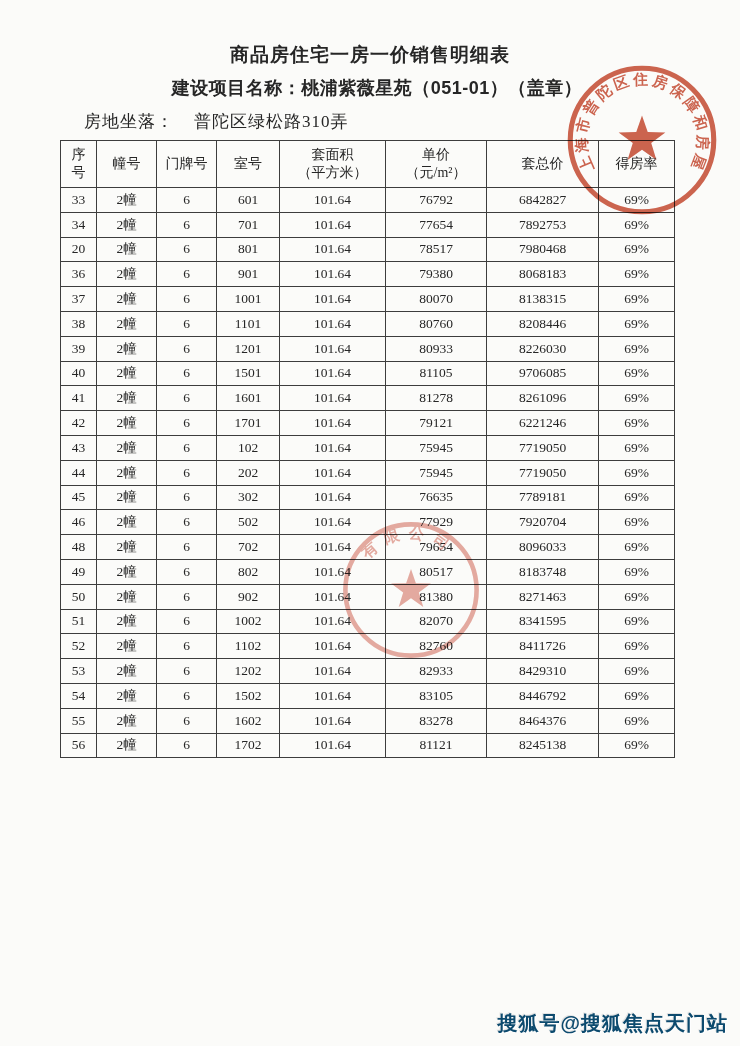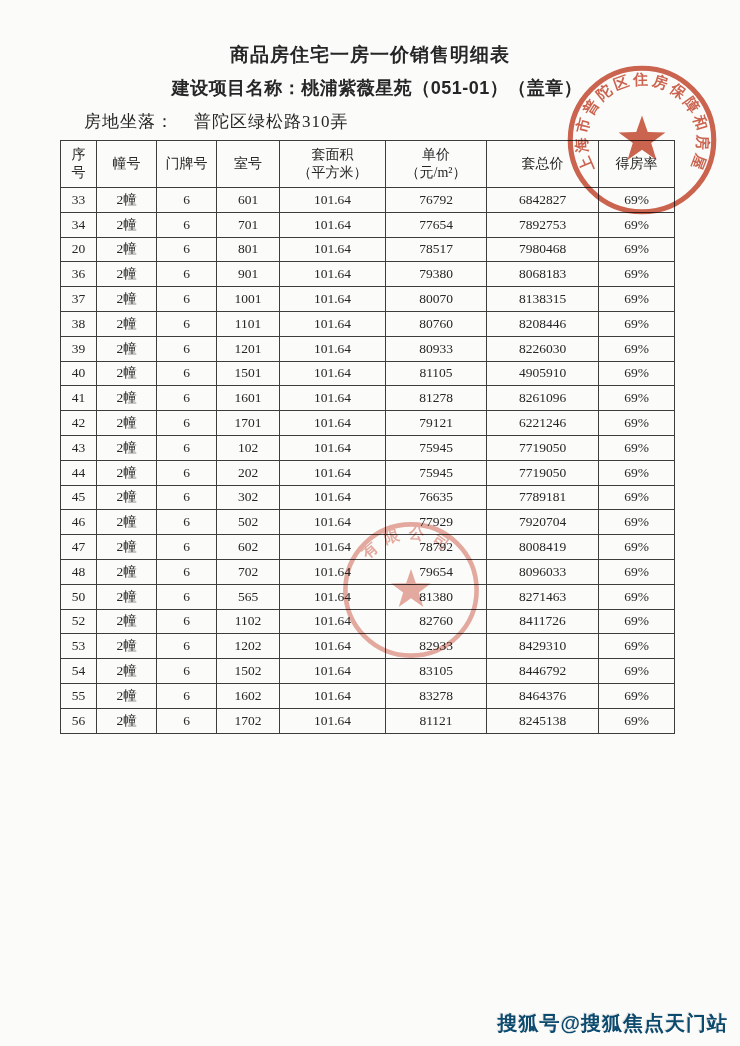--- a/index.html
+++ b/index.html
@@ -158,21 +158,21 @@
         <td>8226030</td>
         <td>69%</td>
       </tr>
       <tr>
         <td>40</td>
         <td>2幢</td>
         <td>6</td>
         <td>1501</td>
         <td>101.64</td>
         <td>81105</td>
-        <td>4905910</td>
+        <td>9706085</td>
         <td>69%</td>
       </tr>
       <tr>
         <td>41</td>
         <td>2幢</td>
         <td>6</td>
         <td>1601</td>
         <td>101.64</td>
         <td>81278</td>
         <td>8261096</td>
@@ -222,47 +222,57 @@
         <td>46</td>
         <td>2幢</td>
         <td>6</td>
         <td>502</td>
         <td>101.64</td>
         <td>77929</td>
         <td>7920704</td>
         <td>69%</td>
       </tr>
       <tr>
-        <td>47</td>
-        <td>2幢</td>
-        <td>6</td>
-        <td>602</td>
-        <td>101.64</td>
-        <td>78792</td>
-        <td>8008419</td>
-        <td>69%</td>
-      </tr>
-      <tr>
         <td>48</td>
         <td>2幢</td>
         <td>6</td>
         <td>702</td>
         <td>101.64</td>
         <td>79654</td>
         <td>8096033</td>
         <td>69%</td>
       </tr>
       <tr>
+        <td>49</td>
+        <td>2幢</td>
+        <td>6</td>
+        <td>802</td>
+        <td>101.64</td>
+        <td>80517</td>
+        <td>8183748</td>
+        <td>69%</td>
+      </tr>
+      <tr>
         <td>50</td>
         <td>2幢</td>
         <td>6</td>
-        <td>565</td>
+        <td>902</td>
         <td>101.64</td>
         <td>81380</td>
         <td>8271463</td>
+        <td>69%</td>
+      </tr>
+      <tr>
+        <td>51</td>
+        <td>2幢</td>
+        <td>6</td>
+        <td>1002</td>
+        <td>101.64</td>
+        <td>82070</td>
+        <td>8341595</td>
         <td>69%</td>
       </tr>
       <tr>
         <td>52</td>
         <td>2幢</td>
         <td>6</td>
         <td>1102</td>
         <td>101.64</td>
         <td>82760</td>
         <td>8411726</td>

